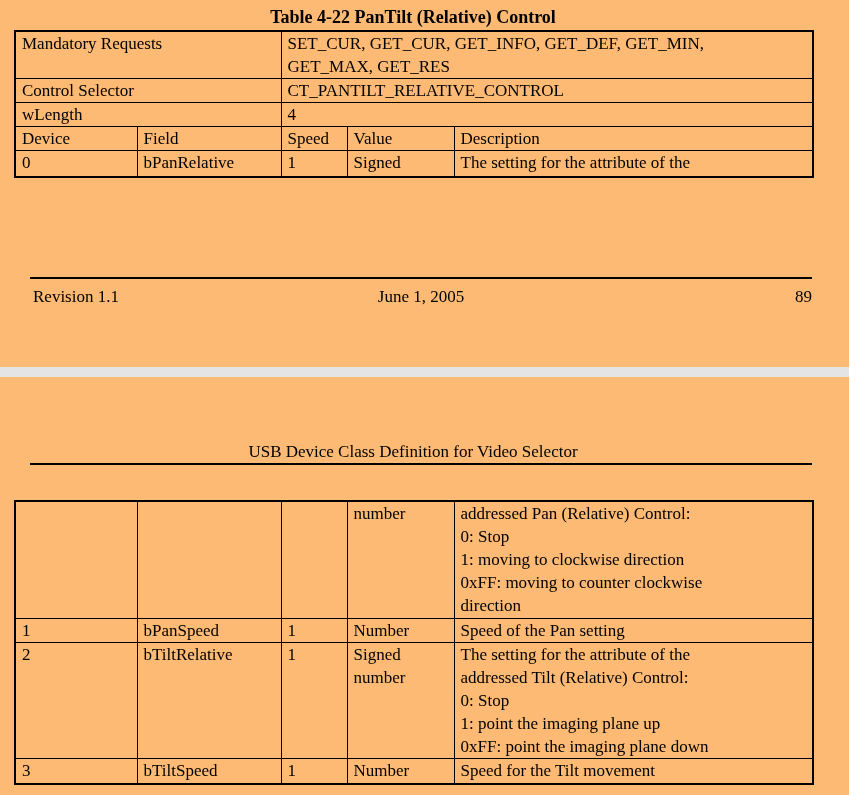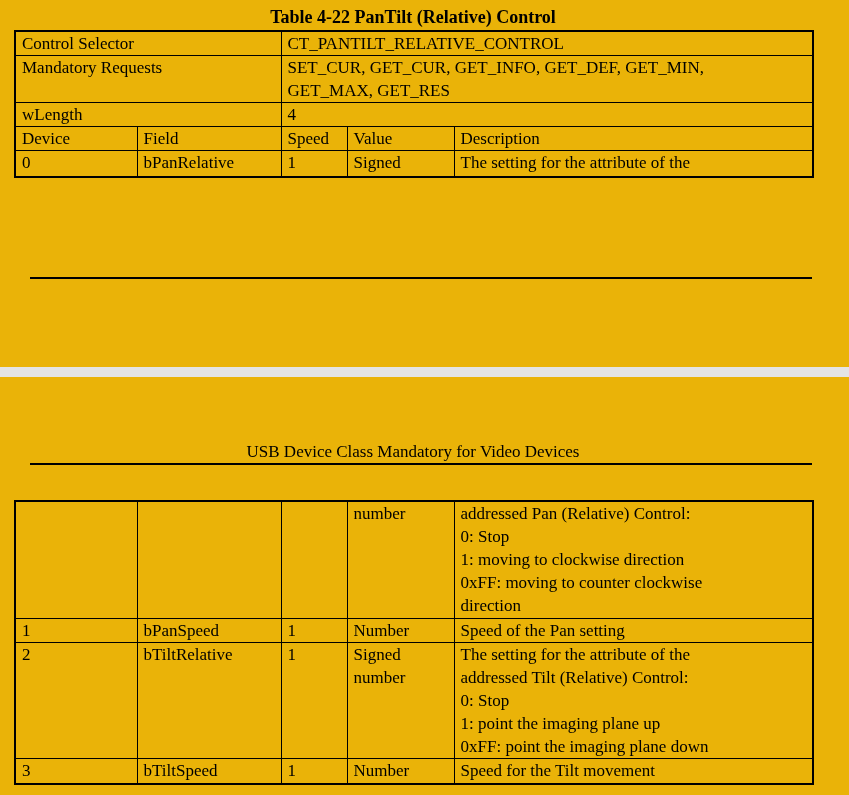--- a/index.html
+++ b/index.html
@@ -65,41 +65,41 @@
   }
   .p2-rule {
     position: absolute;
     left: 30px; top: 463px; width: 782px; height: 2px;
     background: #000;
   }
 </style>
 </head>
 <body>
 
-<div class="page" style="background: #eab308;">
+<div class="page" style="background: #fdba74;">
 
   <div class="doc-title">Table 4-22 PanTilt (Relative) Control</div>
 
   <table class="spec t1">
     <colgroup>
       <col style="width:122px">
         <col style="width:144px">
         <col style="width:66px">
         <col style="width:107px">
         <col style="width:359px">
     </colgroup>
     <tbody>
-      <tr style="height:23px">
-        <td colspan="2">Control Selector</td>
-        <td colspan="3">CT_PANTILT_RELATIVE_CONTROL</td>
-      </tr>
       <tr style="height:47px">
         <td colspan="2">Mandatory Requests</td>
         <td colspan="3">SET_CUR, GET_CUR, GET_INFO, GET_DEF, GET_MIN,
 GET_MAX, GET_RES</td>
+      </tr>
+      <tr style="height:23px">
+        <td colspan="2">Control Selector</td>
+        <td colspan="3">CT_PANTILT_RELATIVE_CONTROL</td>
       </tr>
       <tr style="height:24px">
         <td colspan="2" class="bold">wLength</td>
         <td colspan="3">4</td>
       </tr>
       <tr style="height:23px">
         <td>Device</td>
         <td>Field</td>
         <td>Speed</td>
         <td>Value</td>
@@ -109,24 +109,29 @@
         <td>0</td>
         <td class="bold">bPanRelative</td>
         <td>1</td>
         <td>Signed</td>
         <td>The setting for the attribute of the</td>
       </tr>
     </tbody>
   </table>
 
   <div class="footer-rule"></div>
+  <div class="footer">
+    <span class="footer-left">Revision 1.1</span>
+    <span class="footer-center">June 1, 2005</span>
+    <span class="footer-right">89</span>
+  </div>
 
   <div class="gray-band" style="background: rgb(228, 228, 228);"></div>
 
-  <div class="p2-header">USB Device Class Mandatory for Video Devices</div>
+  <div class="p2-header">USB Device Class Definition for Video Selector</div>
   <div class="p2-rule"></div>
 
   <table class="spec t2">
     <colgroup>
       <col style="width:122px">
         <col style="width:144px">
         <col style="width:66px">
         <col style="width:107px">
         <col style="width:359px">
     </colgroup>

